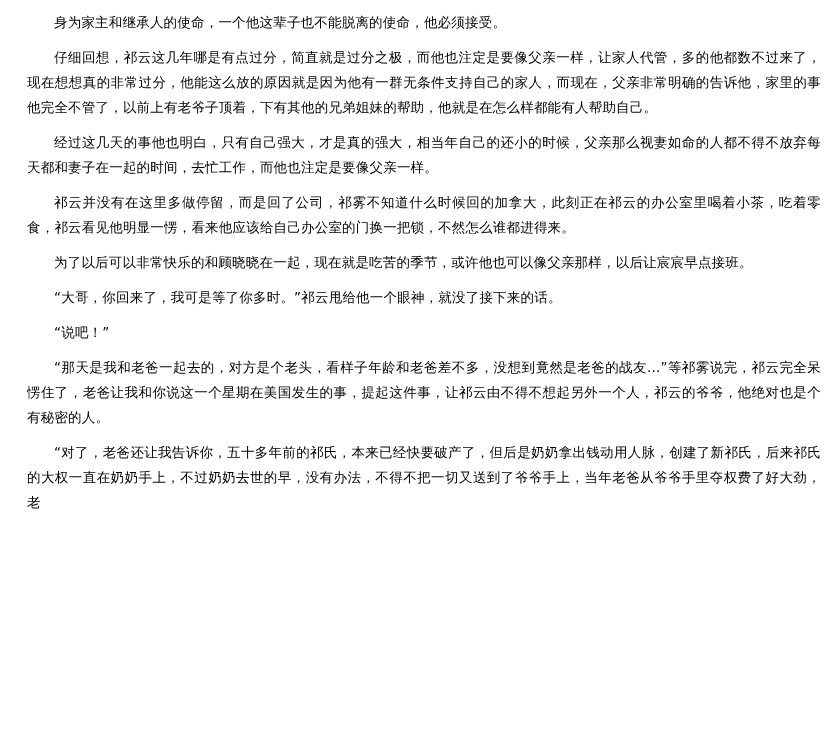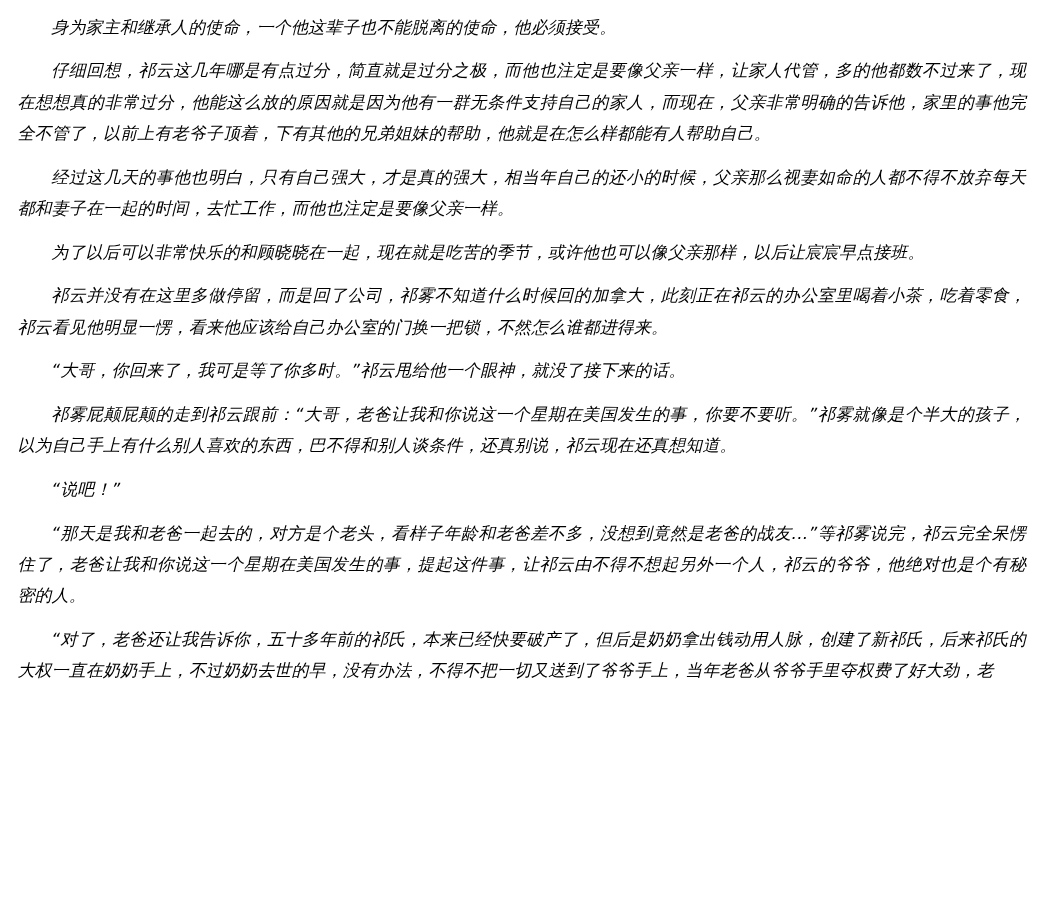--- a/index.html
+++ b/index.html
@@ -19,37 +19,35 @@
     box-sizing: border-box;
     padding: 10px 14px 0 14px;
     background: #ffffff;
   }
   .para {
     font-size: 13.5px;
     line-height: 25px;
     color: #000000;
     text-align: justify;
     text-justify: inter-ideograph;
-    margin: 0 0 10px 0;
+    margin: 0 0 10px 13px;
     text-indent: 2em;
     letter-spacing: 0.2px;
     word-break: break-all;
-    font-style: italic;
   }
   .para:last-child {
     margin-bottom: 0;
   }
 </style>
 </head>
 <body>
 
 <div id="page">
   <p class="para">身为家主和继承人的使命，一个他这辈子也不能脱离的使命，他必须接受。</p>
   <p class="para">仔细回想，祁云这几年哪是有点过分，简直就是过分之极，而他也注定是要像父亲一样，让家人代管，多的他都数不过来了，现在想想真的非常过分，他能这么放的原因就是因为他有一群无条件支持自己的家人，而现在，父亲非常明确的告诉他，家里的事他完全不管了，以前上有老爷子顶着，下有其他的兄弟姐妹的帮助，他就是在怎么样都能有人帮助自己。</p>
   <p class="para">经过这几天的事他也明白，只有自己强大，才是真的强大，相当年自己的还小的时候，父亲那么视妻如命的人都不得不放弃每天都和妻子在一起的时间，去忙工作，而他也注定是要像父亲一样。</p>
+  <p class="para">祁云并没有在这里多做停留，而是回了公司，祁雾不知道什么时候回的加拿大，此刻正在祁云的办公室里喝着小茶，吃着零食，祁云看见他明显一愣，看来他应该给自己办公室的门换一把锁，不然怎么谁都进得来。</p>
   <p class="para">为了以后可以非常快乐的和顾晓晓在一起，现在就是吃苦的季节，或许他也可以像父亲那样，以后让宸宸早点接班。</p>
-  <p class="para">祁云并没有在这里多做停留，而是回了公司，祁雾不知道什么时候回的加拿大，此刻正在祁云的办公室里喝着小茶，吃着零食，祁云看见他明显一愣，看来他应该给自己办公室的门换一把锁，不然怎么谁都进得来。</p>
   <p class="para">“大哥，你回来了，我可是等了你多时。”祁云甩给他一个眼神，就没了接下来的话。</p>
-  <p class="para">祁雾屁颠屁颠的走到祁云跟前：“大哥，老爸让我和你说这一个星期在美国发生的事，你要不要听。”祁雾就像是个半大的孩子，以为自己手上有什么别人喜欢的东西，巴不得和别人谈条件，还真别说，祁云现在还真想知道。</p>
   <p class="para">“说吧！”</p>
   <p class="para">“那天是我和老爸一起去的，对方是个老头，看样子年龄和老爸差不多，没想到竟然是老爸的战友...”等祁雾说完，祁云完全呆愣住了，老爸让我和你说这一个星期在美国发生的事，提起这件事，让祁云由不得不想起另外一个人，祁云的爷爷，他绝对也是个有秘密的人。</p>
   <p class="para">“对了，老爸还让我告诉你，五十多年前的祁氏，本来已经快要破产了，但后是奶奶拿出钱动用人脉，创建了新祁氏，后来祁氏的大权一直在奶奶手上，不过奶奶去世的早，没有办法，不得不把一切又送到了爷爷手上，当年老爸从爷爷手里夺权费了好大劲，老</p>
 </div>
 
 </body></html>

